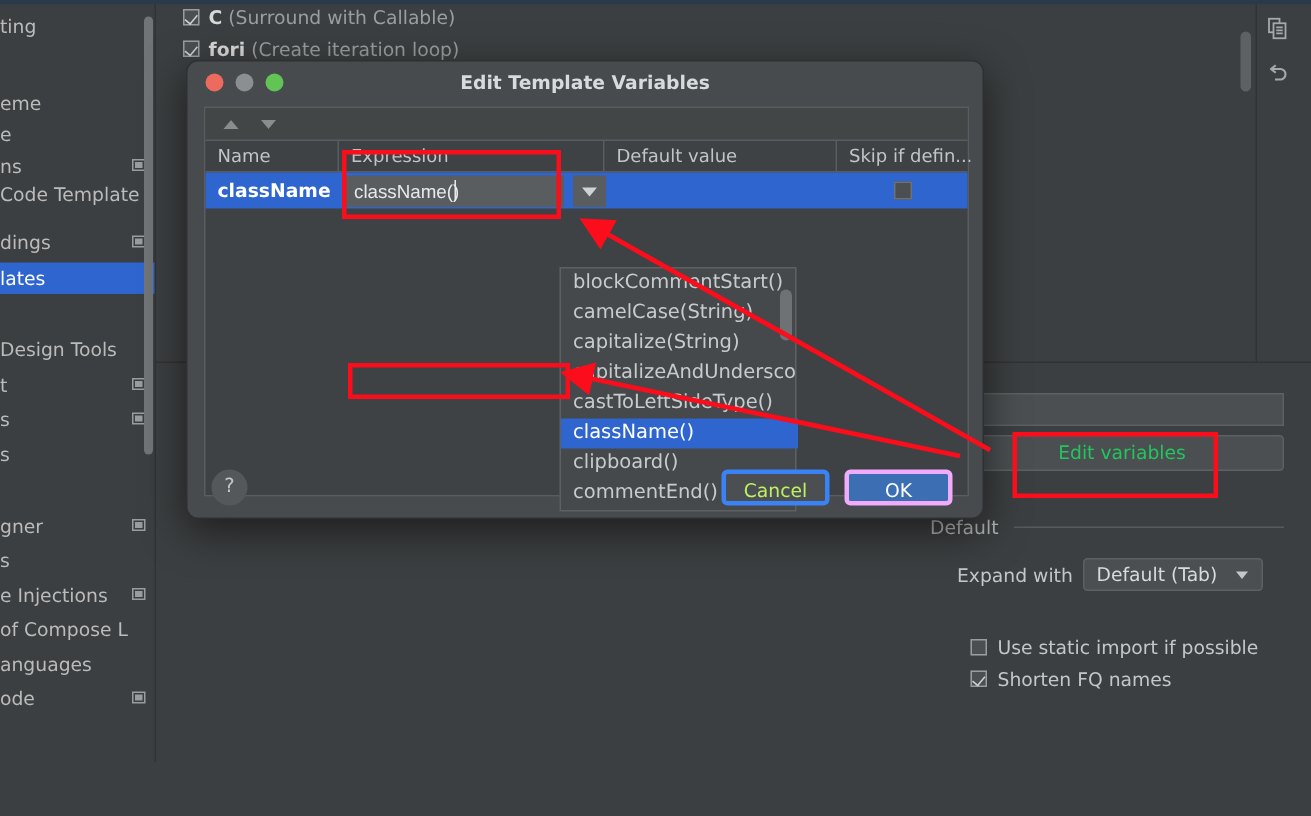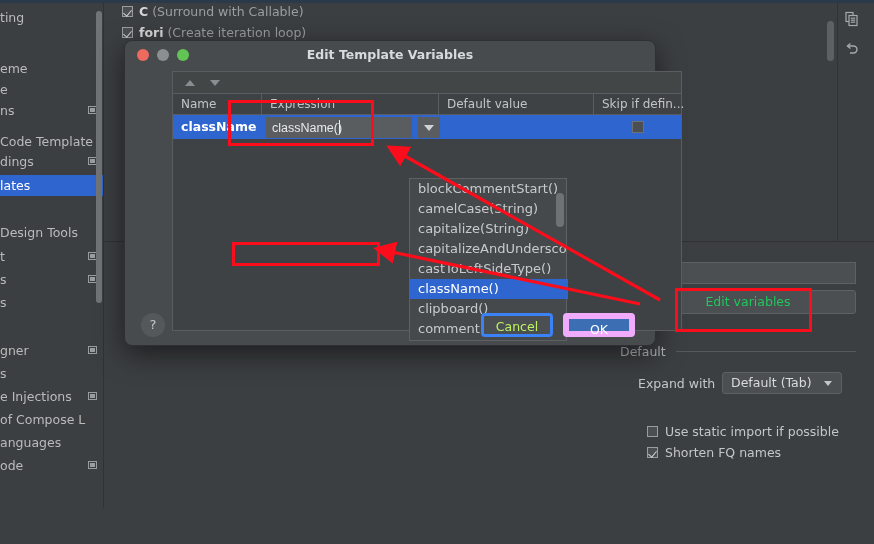--- a/index.html
+++ b/index.html
@@ -143,21 +143,21 @@
   .t-red { left:12px; background:#ed6a5e; }
   .t-yel { left:32px; background:#8b8f91; }
   .t-grn { left:52px; background:#61c454; }
   .modal-title {
     position:absolute; left:0; right:0; top:6px; text-align:center;
     font-size:12.5px; font-weight:bold; color:#d8dbdd;
   }
 
   .tbl-wrap {
     position:absolute; left:11px; top:30px; width:510px; height:260px;
-    background:#3f4244; border:1px solid #5a5d5f;margin-left:36px;
+    background:#3f4244; border:1px solid #5a5d5f;
   }
   .tbl-toolbar { position:absolute; left:0; top:0; width:100%; height:22px; background:#434647; border-bottom:1px solid #5a5d5f;}
   .tri { position:absolute; width:0;height:0; }
   .tri-up { left:12px; top:8px; border-left:5.5px solid transparent;border-right:5.5px solid transparent;border-bottom:6px solid #8a8d8f;}
   .tri-dn { left:37px; top:8px; border-left:5.5px solid transparent;border-right:5.5px solid transparent;border-top:6px solid #8a8d8f;}
 
   .thead { position:absolute; left:0; top:22px; width:100%; height:21px; background:#3f4244; border-bottom:1px solid #5a5d5f; }
   .th { position:absolute; top:0; height:21px; line-height:20px; font-size:12px; color:#c2c5c7; padding-left:8px; white-space:nowrap; overflow:hidden;}
   .th + .th { border-left:1px solid #5a5d5f; }
   .th-0{ left:0;   width:88px;}
@@ -193,21 +193,21 @@
   .dd-scroll { position:absolute; left:146px; top:14px; width:8px; height:34px; background:#6e7274; border-radius:4px;}
 
   .help-btn {
     position:absolute; left:16px; top:272px; width:24px; height:24px; border-radius:50%;
     background:#55585a; color:#c4c7c9; font-size:13px; line-height:23px; text-align:center;
   }
   .m-cancel { position:absolute; left:356px; top:272px; width:72px; height:24px;
     background:#4b4f51; border:3px solid #3b82f6; border-radius:4px; color:#bef264;
     font-size:12.5px; line-height:22px; text-align:center;}
   .m-ok { position:absolute; left:438px; top:272px; width:72px; height:24px;
-    background:#3c6eb4; border:6px solid #f0abfc; border-radius:4px; color:#ffffff;
+    background:#3c6eb4; border:3px solid #f0abfc; border-radius:4px; color:#ffffff;
     font-size:12.5px; line-height:22px; text-align:center;}
 
   
   .anno { position:absolute; border:3px solid #fb0d1b; pointer-events:none; }
   .a-expr   { left:228px; top:100px; width:146px; height:46px; }
   .a-dditem { left:232px; top:242px; width:148px; height:24px; }
   .a-editv  { left:675px; top:288px; width:137px; height:44px; }
   .anno-svg { position:absolute; left:0; top:0; width:874px; height:544px; pointer-events:none; }
 </style>
 </head>
@@ -217,21 +217,21 @@
 
   <div class="settings-bg">
     <div class="topline"></div>
 
     <div class="sidebar">
       <div class="side-item" style="top:4px"><span>ting</span></div>
       <div class="side-item" style="top:25px"><span></span></div>
       <div class="side-item" style="top:55px"><span>eme</span></div>
       <div class="side-item" style="top:76px"><span>e</span></div>
       <div class="side-item" style="top:97px"><span>ns</span><span class="sq"></span></div>
-      <div class="side-item" style="top:128px"><span>Code Template</span></div>
+      <div class="side-item" style="top:116px"><span>Code Template</span></div>
       <div class="side-item" style="top:148px"><span>dings</span><span class="sq"></span></div>
       <div class="side-item sel" style="top:172px"><span>lates</span></div>
       <div class="side-item" style="top:196px"><span></span></div>
       <div class="side-item" style="top:219px"><span>Design Tools</span></div>
       <div class="side-item" style="top:243px"><span>t</span><span class="sq"></span></div>
       <div class="side-item" style="top:266px"><span>s</span><span class="sq"></span></div>
       <div class="side-item" style="top:289px"><span>s</span></div>
       <div class="side-item" style="top:312px"><span></span></div>
       <div class="side-item" style="top:337px"><span>gner</span><span class="sq"></span></div>
       <div class="side-item" style="top:360px"><span>s</span></div>

